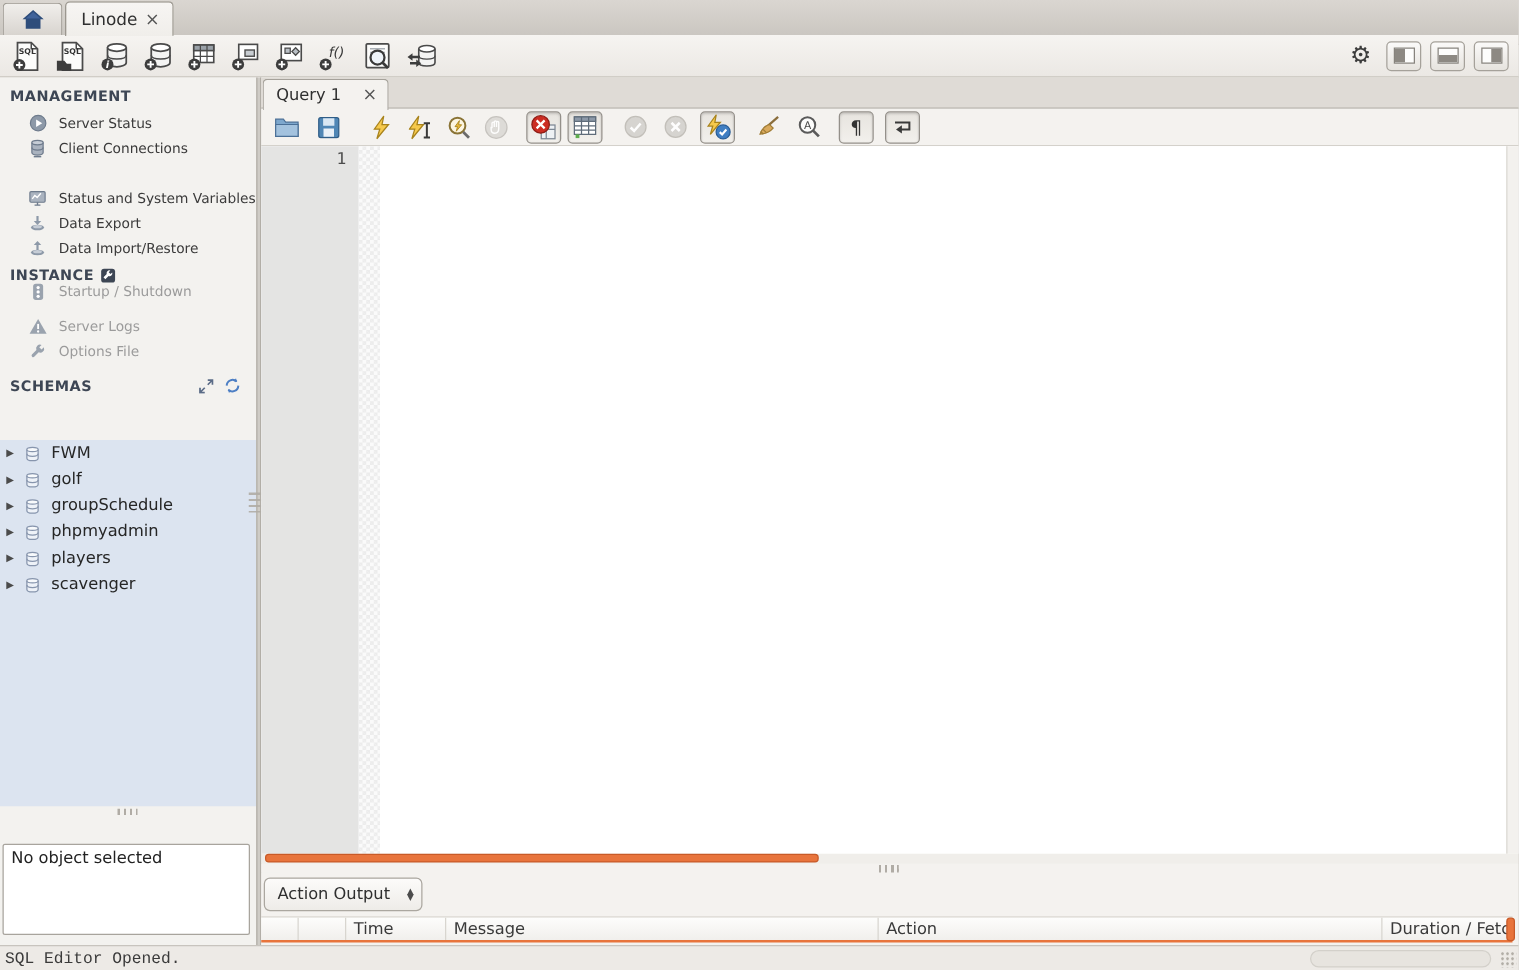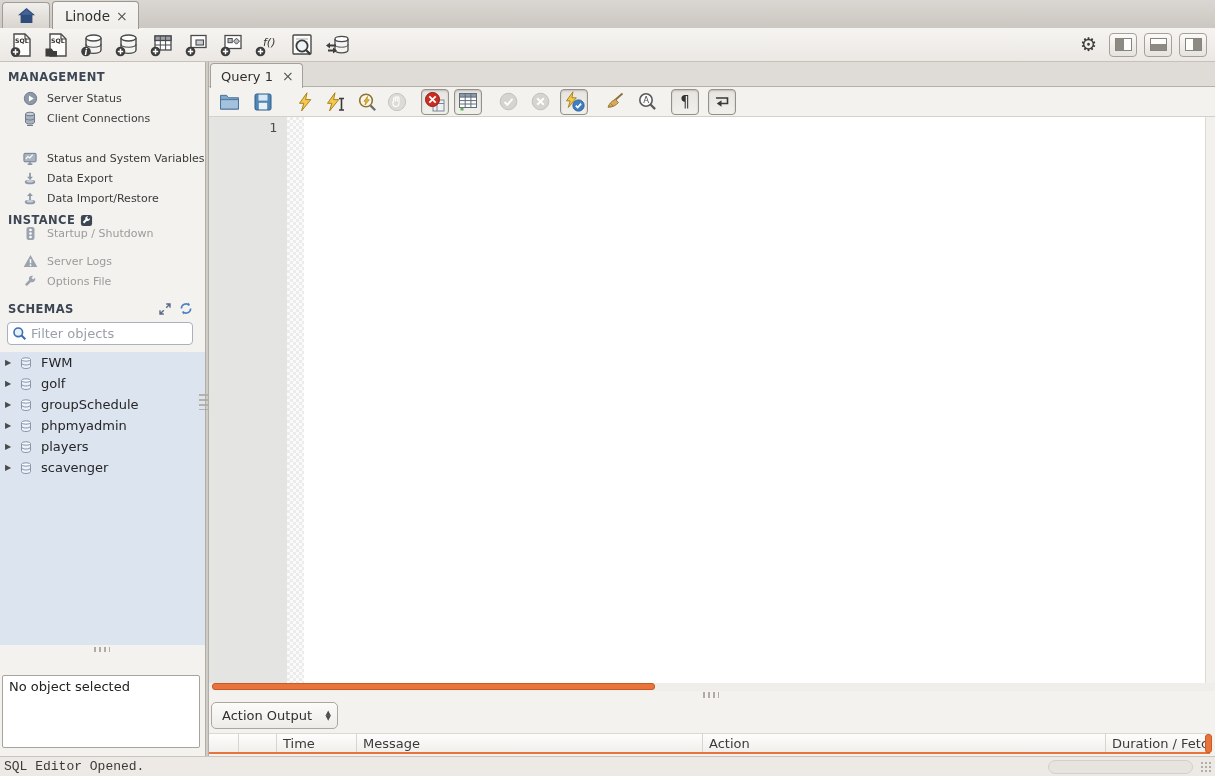--- a/index.html
+++ b/index.html
@@ -68,21 +68,21 @@
           padding:3px 10px 4px; background:#e3e0db; margin-right:2px; }
   .itab.active { background:#fff; height:25px; padding-top:4px; z-index:2; }
   .info-box { position:absolute; left:2px; top:613px; width:198px; height:73px; background:#fff;
               border:1px solid #a8a49d; border-radius:2px; font-size:13px; color:#222; padding:3px 6px; }
 
   
   .main { position:absolute; left:209px; top:62px; width:1006px; height:694px; }
   .qtab-row { position:absolute; left:0; top:0; width:1006px; height:25px; background:#dfdbd6; border-bottom:1px solid #b5b1aa; }
   .qtab { position:absolute; left:1px; top:1px; height:25px; padding:0 8px 0 10px; background:#f4f2ef;
           border:1px solid #a5a19a; border-bottom:none; border-radius:4px 4px 0 0;
-          display:flex; align-items:center; gap:9px; font-size:13px; color:#2f2f2f; z-index:2; }
+          display:flex; align-items:center; gap:17px; font-size:13px; color:#2f2f2f; z-index:2; }
 
   .sql-toolbar { position:absolute; left:0; top:25px; width:1006px; height:30px; background:#f4f2ef;
                  border-bottom:1px solid #d4d1cb; display:flex; align-items:center; padding-left:8px; }
   .sti { width:24px; height:24px; display:flex; align-items:center; justify-content:center; }
   .tbtn { height:26px; min-width:28px; padding:0 2px; border:1px solid #94908a; border-radius:4px;
           background:linear-gradient(#e7e4df,#f2f0ec); box-shadow:inset 0 1px 2px rgba(0,0,0,.18);
           display:flex; align-items:center; justify-content:center; }
   .dis { opacity:.9; }
 
   .editor { position:absolute; left:0; top:55px; width:1006px; height:566px; display:flex; background:#fff; }
@@ -365,29 +365,20 @@
           </span>
         <span>
             <svg width="14" height="13" viewBox="0 0 14 14">
               <path d="M12 7a5 5 0 01-8.6 3.4M2 7a5 5 0 018.6-3.4" stroke="#4d7fc4" fill="none" stroke-width="1.7"></path>
               <path d="M10 .6l1 3-3-.3zM4 13.4l-1-3 3 .3z" fill="#4d7fc4"></path>
             </svg>
           </span>
       </span>
     </div>
 
-    <div class="filter-box">
-      <span>
-          <svg width="15" height="15" viewBox="0 0 16 16">
-            <circle cx="6.7" cy="6.7" r="4.6" fill="#eaf0f8" stroke="#3c6eb4" stroke-width="1.7"></circle>
-            <path d="M10.2 10.2l4 4" stroke="#3c6eb4" stroke-width="2.2"></path>
-          </svg>
-        </span>
-      <input placeholder="Filter objects" style="">
-    </div>
 
     <div class="schema-list">
       <div class="schema-row">
         <span class="tri">▶</span>
         <span>
             <svg width="14" height="14" viewBox="0 0 14 14">
               <path d="M2.5 3.5v7c0 1.2 2 2 4.5 2s4.5-.8 4.5-2v-7" fill="#eef2f8" stroke="#8795ad"></path>
               <ellipse cx="7" cy="3.5" rx="4.5" ry="1.7" fill="#f8fafc" stroke="#8795ad"></ellipse>
               <path d="M2.5 7c0 1.2 2 2 4.5 2s4.5-.8 4.5-2" fill="none" stroke="#8795ad"></path>
             </svg>

